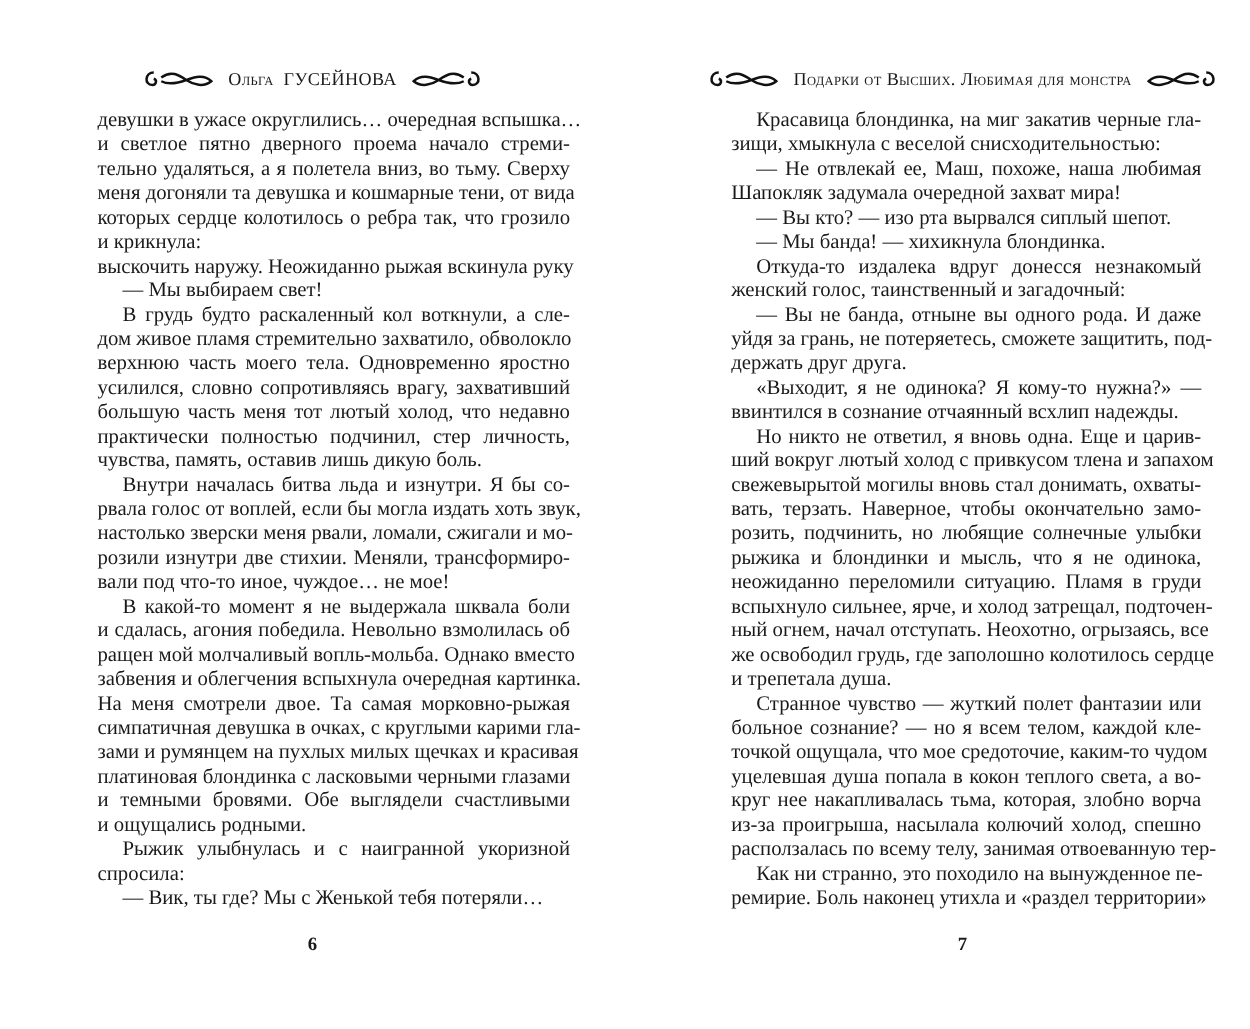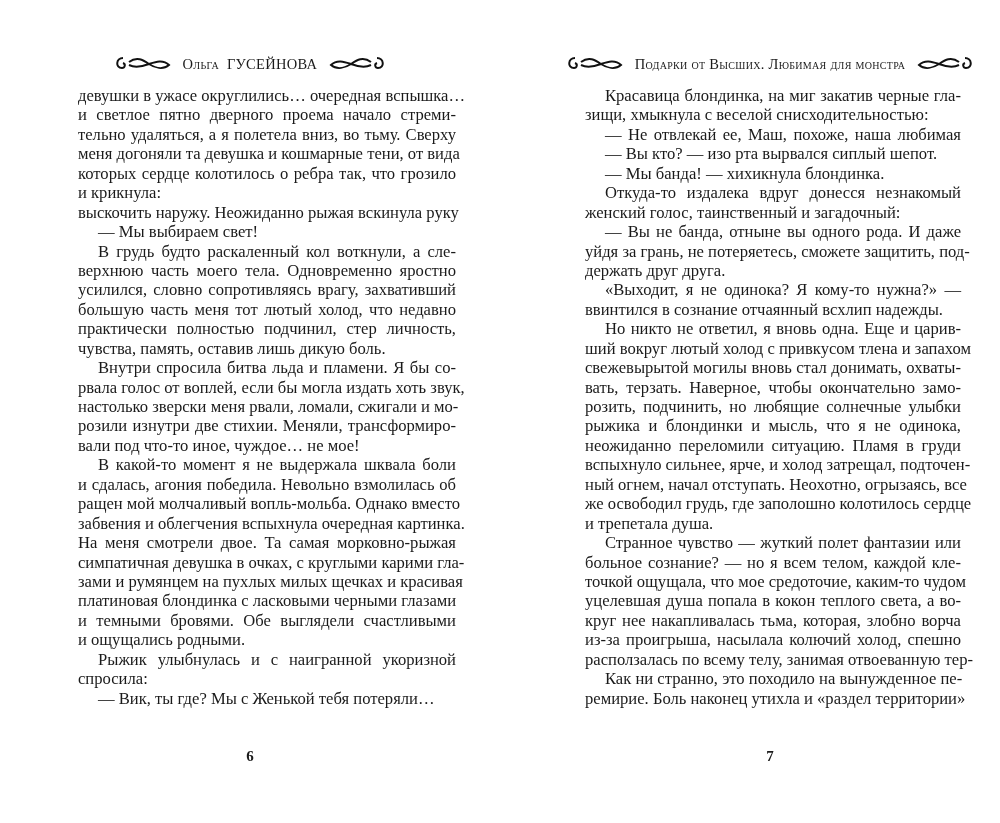--- a/index.html
+++ b/index.html
@@ -57,26 +57,27 @@
   <div class="body-text" id="left-body">
       <span class="line">девушки в ужасе округлились… очередная вспышка…</span>
       <span class="line">и светлое пятно дверного проема начало стреми-</span>
       <span class="line">тельно удаляться, а я полетела вниз, во тьму. Сверху</span>
       <span class="line">меня догоняли та девушка и кошмарные тени, от вида</span>
       <span class="line">которых сердце колотилось о ребра так, что грозило</span>
       <span class="line last">и крикнула:</span>
       <span class="line">выскочить наружу. Неожиданно рыжая вскинула руку</span>
       <span class="line indent last">— Мы выбираем свет!</span>
       <span class="line indent">В грудь будто раскаленный кол воткнули, а сле-</span>
+      <span class="line">дом живое пламя стремительно захватило, обволокло</span>
       <span class="line">верхнюю часть моего тела. Одновременно яростно</span>
       <span class="line">усилился, словно сопротивляясь врагу, захвативший</span>
       <span class="line">большую часть меня тот лютый холод, что недавно</span>
       <span class="line">практически полностью подчинил, стер личность,</span>
       <span class="line last">чувства, память, оставив лишь дикую боль.</span>
-      <span class="line indent">Внутри спросила битва льда и пламени. Я бы со-</span>
+      <span class="line indent">Внутри началась битва льда и изнутри. Я бы со-</span>
       <span class="line">рвала голос от воплей, если бы могла издать хоть звук,</span>
       <span class="line">настолько зверски меня рвали, ломали, сжигали и мо-</span>
       <span class="line">розили изнутри две стихии. Меняли, трансформиро-</span>
       <span class="line last">вали под что-то иное, чуждое… не мое!</span>
       <span class="line indent">В какой-то момент я не выдержала шквала боли</span>
       <span class="line">и сдалась, агония победила. Невольно взмолилась об</span>
       <span class="line">ращен мой молчаливый вопль-мольба. Однако вместо</span>
       <span class="line">забвения и облегчения вспыхнула очередная картинка.</span>
       <span class="line">На меня смотрели двое. Та самая морковно-рыжая</span>
       <span class="line">симпатичная девушка в очках, с круглыми карими гла-</span>
@@ -98,20 +99,21 @@
       </svg>
     <span class="title">Подарки от Высших. Любимая для монстра</span>
     <svg class="ornament" viewBox="0 0 62 20">
         <use href="#flourish-right"></use>
       </svg>
   </div>
   <div class="body-text" id="right-body">
       <span class="line indent">Красавица блондинка, на миг закатив черные гла-</span>
       <span class="line last">зищи, хмыкнула с веселой снисходительностью:</span>
       <span class="line indent">— Не отвлекай ее, Маш, похоже, наша любимая</span>
+      <span class="line last">Шапокляк задумала очередной захват мира!</span>
       <span class="line indent last">— Вы кто? — изо рта вырвался сиплый шепот.</span>
       <span class="line indent last">— Мы банда! — хихикнула блондинка.</span>
       <span class="line indent">Откуда-то издалека вдруг донесся незнакомый</span>
       <span class="line last">женский голос, таинственный и загадочный:</span>
       <span class="line indent">— Вы не банда, отныне вы одного рода. И даже</span>
       <span class="line">уйдя за грань, не потеряетесь, сможете защитить, под-</span>
       <span class="line last">держать друг друга.</span>
       <span class="line indent">«Выходит, я не одинока? Я кому-то нужна?» —</span>
       <span class="line last">ввинтился в сознание отчаянный всхлип надежды.</span>
       <span class="line indent">Но никто не ответил, я вновь одна. Еще и царив-</span>

